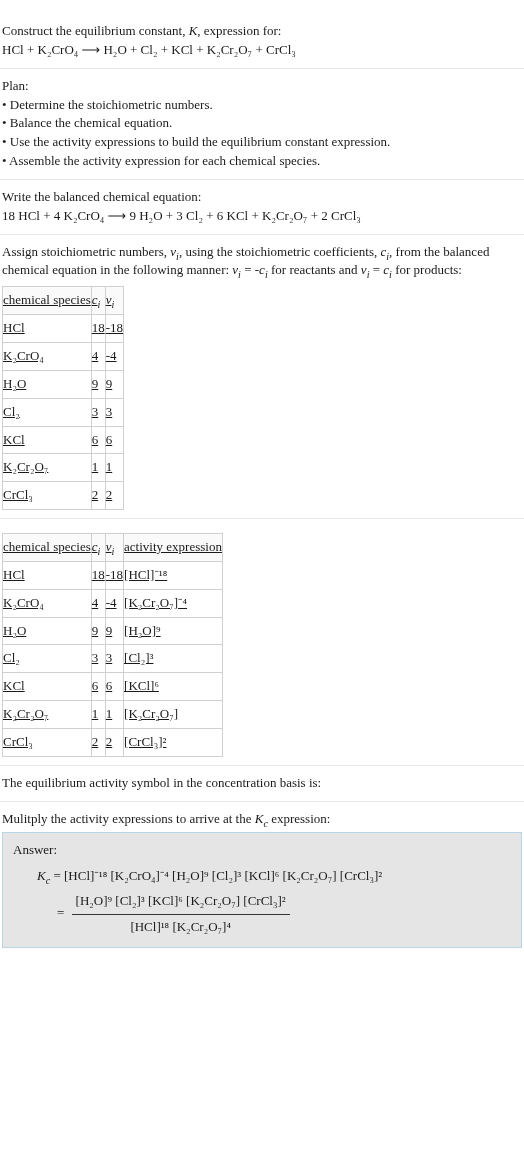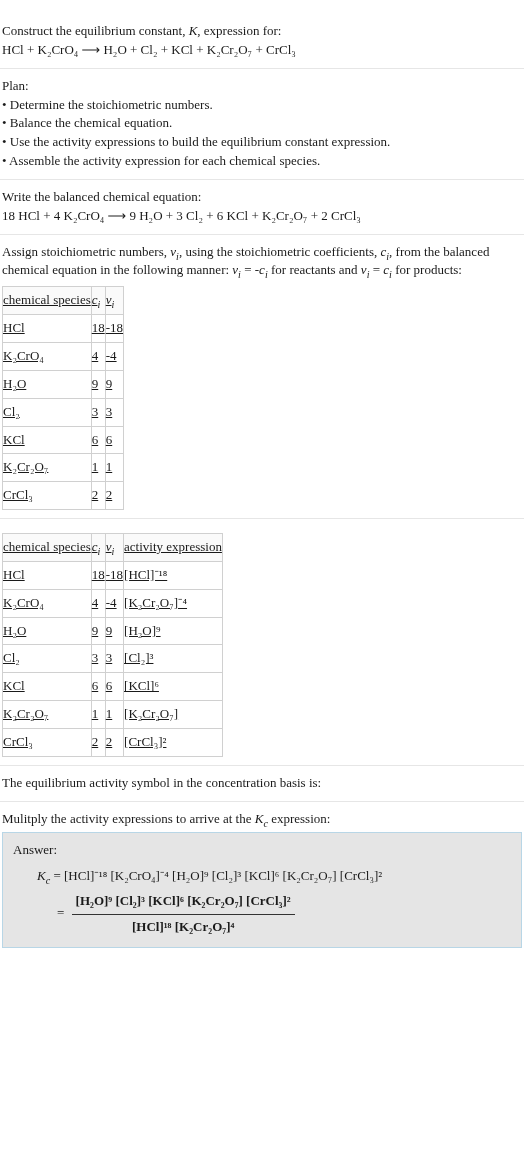--- a/index.html
+++ b/index.html
@@ -57,21 +57,20 @@
     font-size: 13px;
     line-height: 1.9;
     padding-left: 24px;
     text-indent: -0px;
   }
   .frac {
     display: inline-block;
     vertical-align: middle;
     text-align: center;
     margin: 0 4px;
-    font-weight: bold;
   }
   .frac .num { display: block; padding: 0 4px; }
   .frac .den { display: block; border-top: 1px solid #333; padding: 0 4px; }
   sub, sup { font-size: 0.78em; line-height: 0; }
   .bullet-list { margin: 0; padding: 0; list-style: none; }
   .bullet-list li::before { content: "• "; }
 </style>
 </head>
 <body>
 

